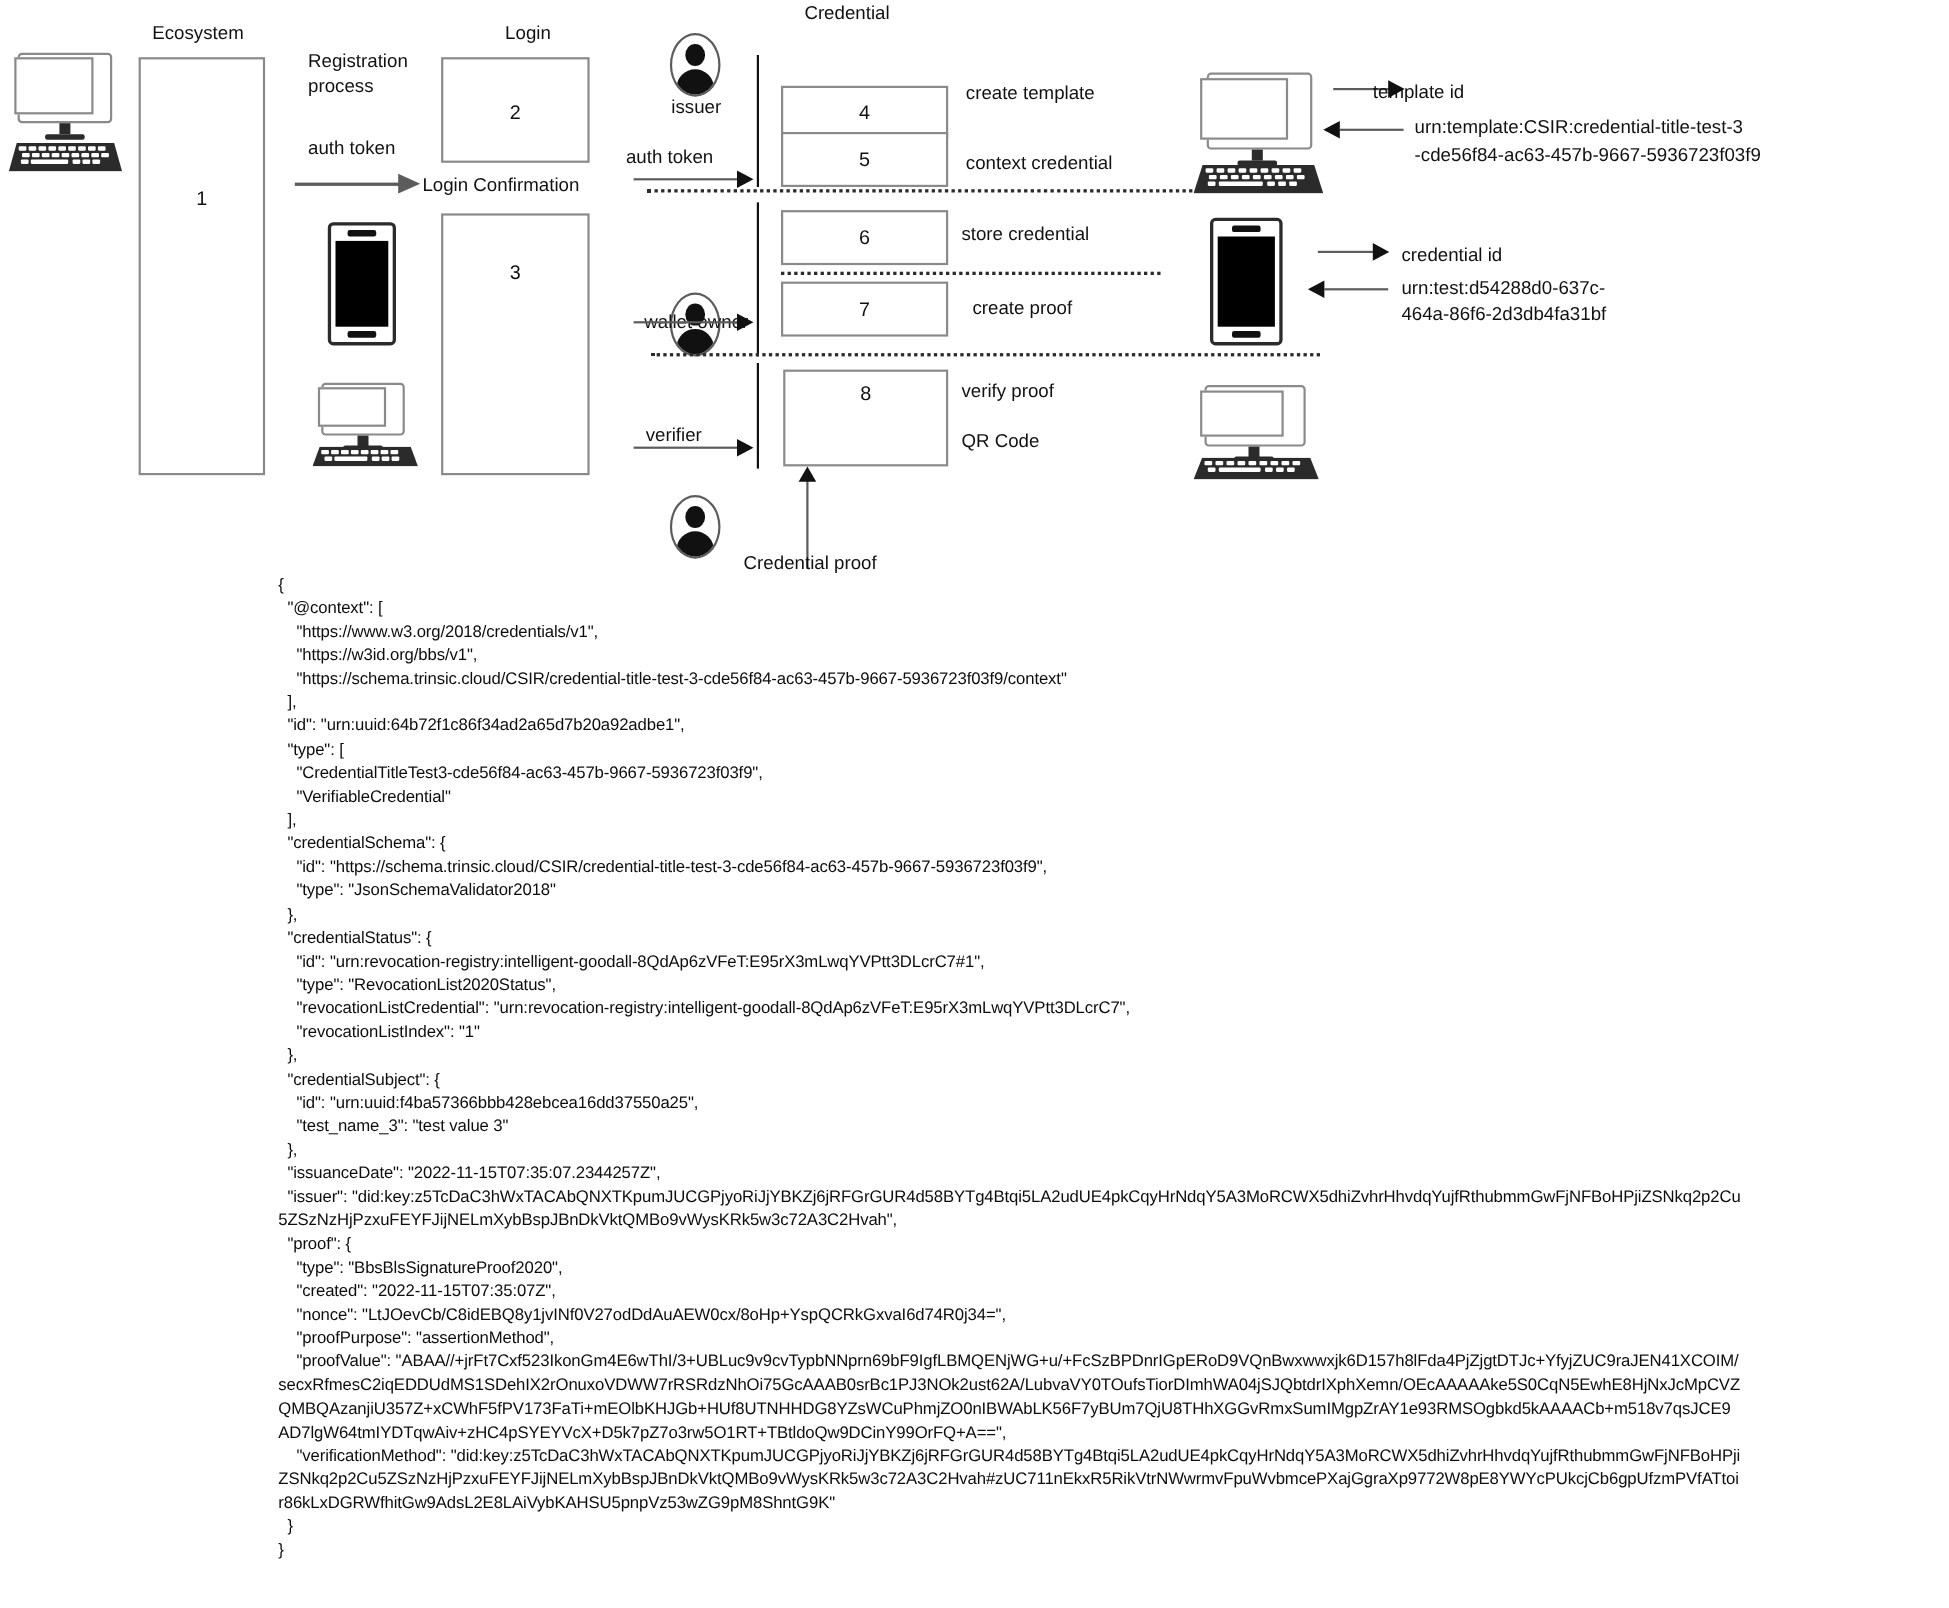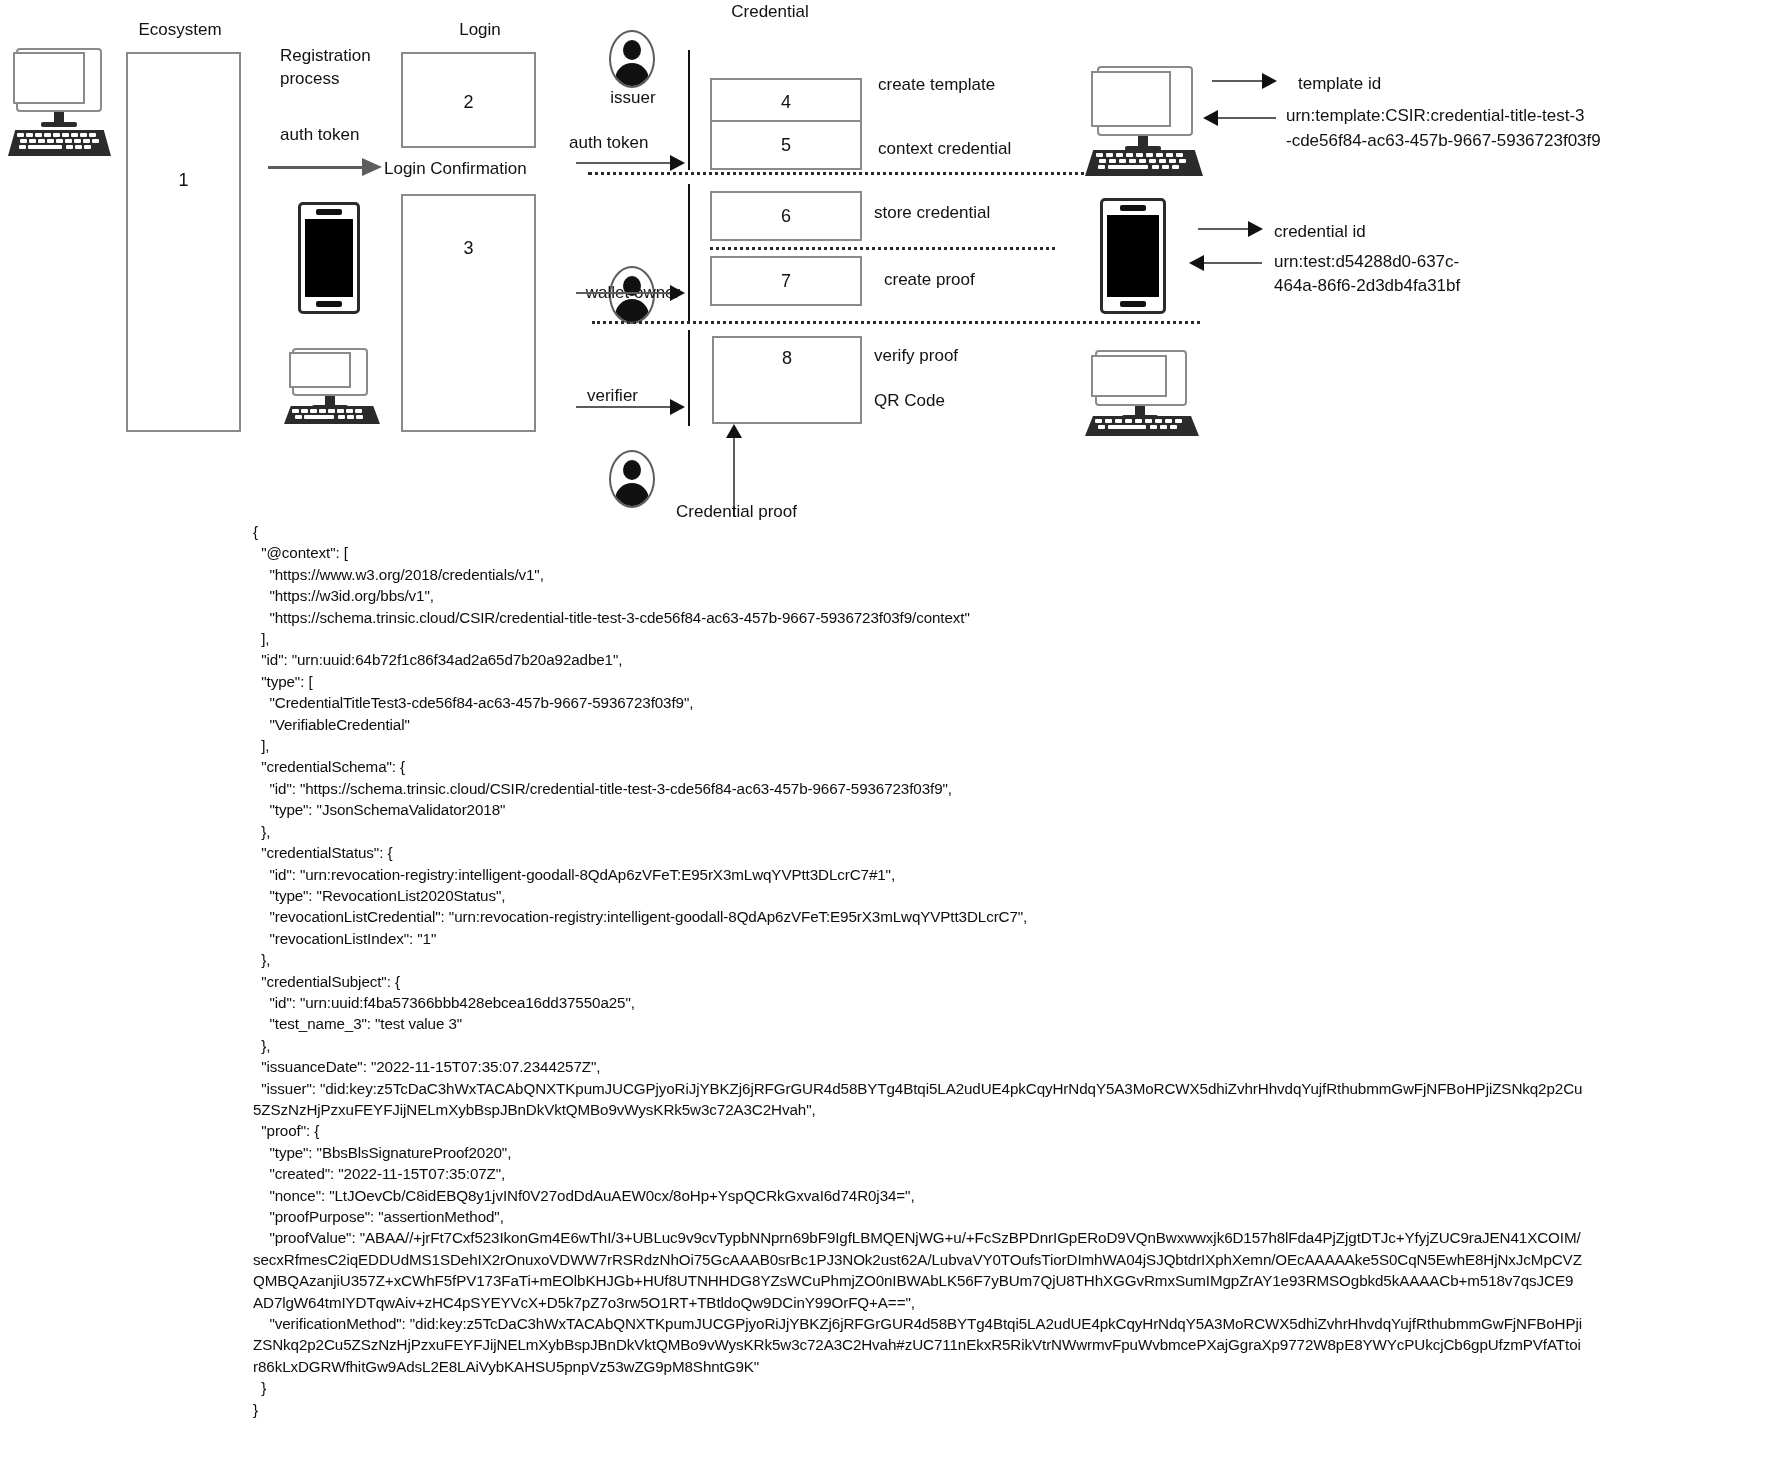--- a/index.html
+++ b/index.html
@@ -389,21 +389,21 @@
       <i style="left:76px;top:12px"></i>
   </div>
 </div>
 
 <div class="abs arrow-line" style="left:1212px; top:80px; width:58px;"></div>
 <div class="abs arrow-head-r" style="left:1262px; top:73px;"></div>
 
 <div class="abs arrow-line" style="left:1218px; top:117px; width:58px;"></div>
 <div class="abs arrow-head-l" style="left:1203px; top:110px;"></div>
 
-<div class="abs lbl" style="left:1298px; top:72px;">template id</div>
+<div class="abs lbl" style="left:1248px; top:72px;">template id</div>
 <div class="abs lbl" style="left:1286px; top:104px;">urn:template:CSIR:credential-title-test-3</div>
 <div class="abs lbl" style="left:1286px; top:129px;">-cde56f84-ac63-457b-9667-5936723f03f9</div>
 
 <div class="phone" style="left:1100px; top:198px; width:66px; height:116px;">
   <div class="spk"></div>
   <div class="screen"></div>
   <div class="home"></div>
 </div>
 
 <div class="abs arrow-line" style="left:1198px; top:228px; width:58px;"></div>

